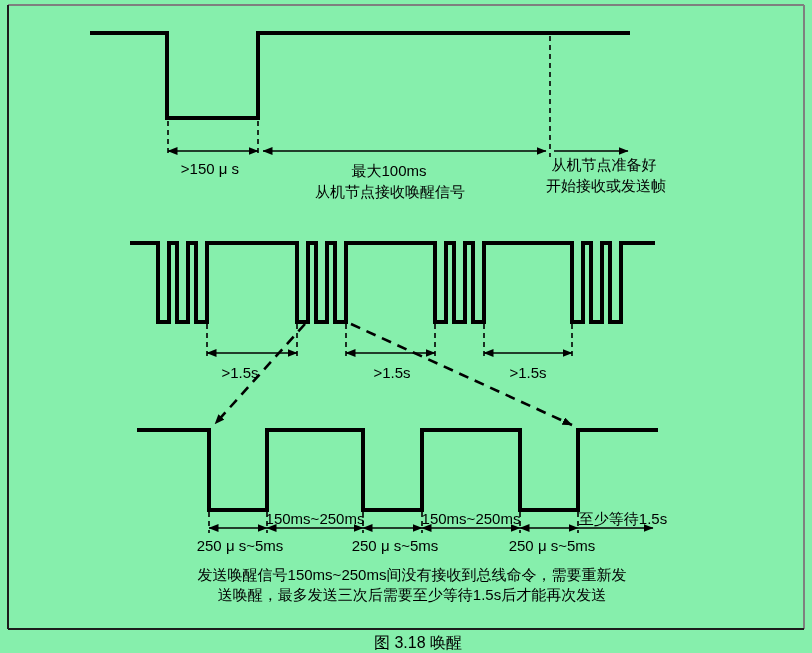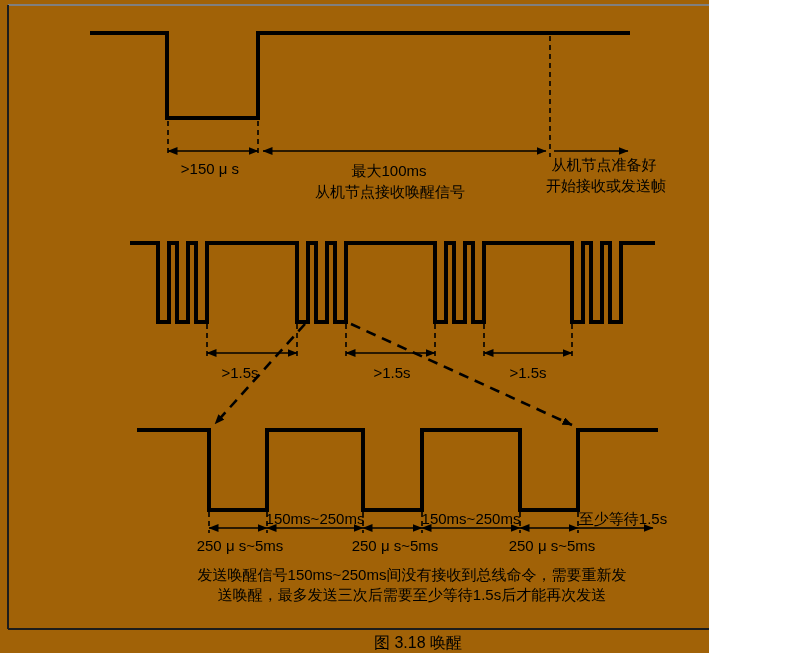--- a/index.html
+++ b/index.html
@@ -1,19 +1,19 @@
 <!DOCTYPE html>
 <html><head>
 <meta charset="utf-8">
 <style>
   html,body{margin:0;padding:0;background:#ffffff;}
   .page{
     position:relative;
-    width:709px;height:653px;
-    background:#a16207;
+    width:812px;height:653px;
+    background:#86efac;
     font-family:"Liberation Sans", sans-serif;
     overflow:hidden;
   }
   svg text{
     font-family:"Liberation Sans", sans-serif;
     fill:#000000;
   }
   .lbl{font-size:15px;}
   .note-line{font-size:15px;}
   .caption{font-size:16px;}

